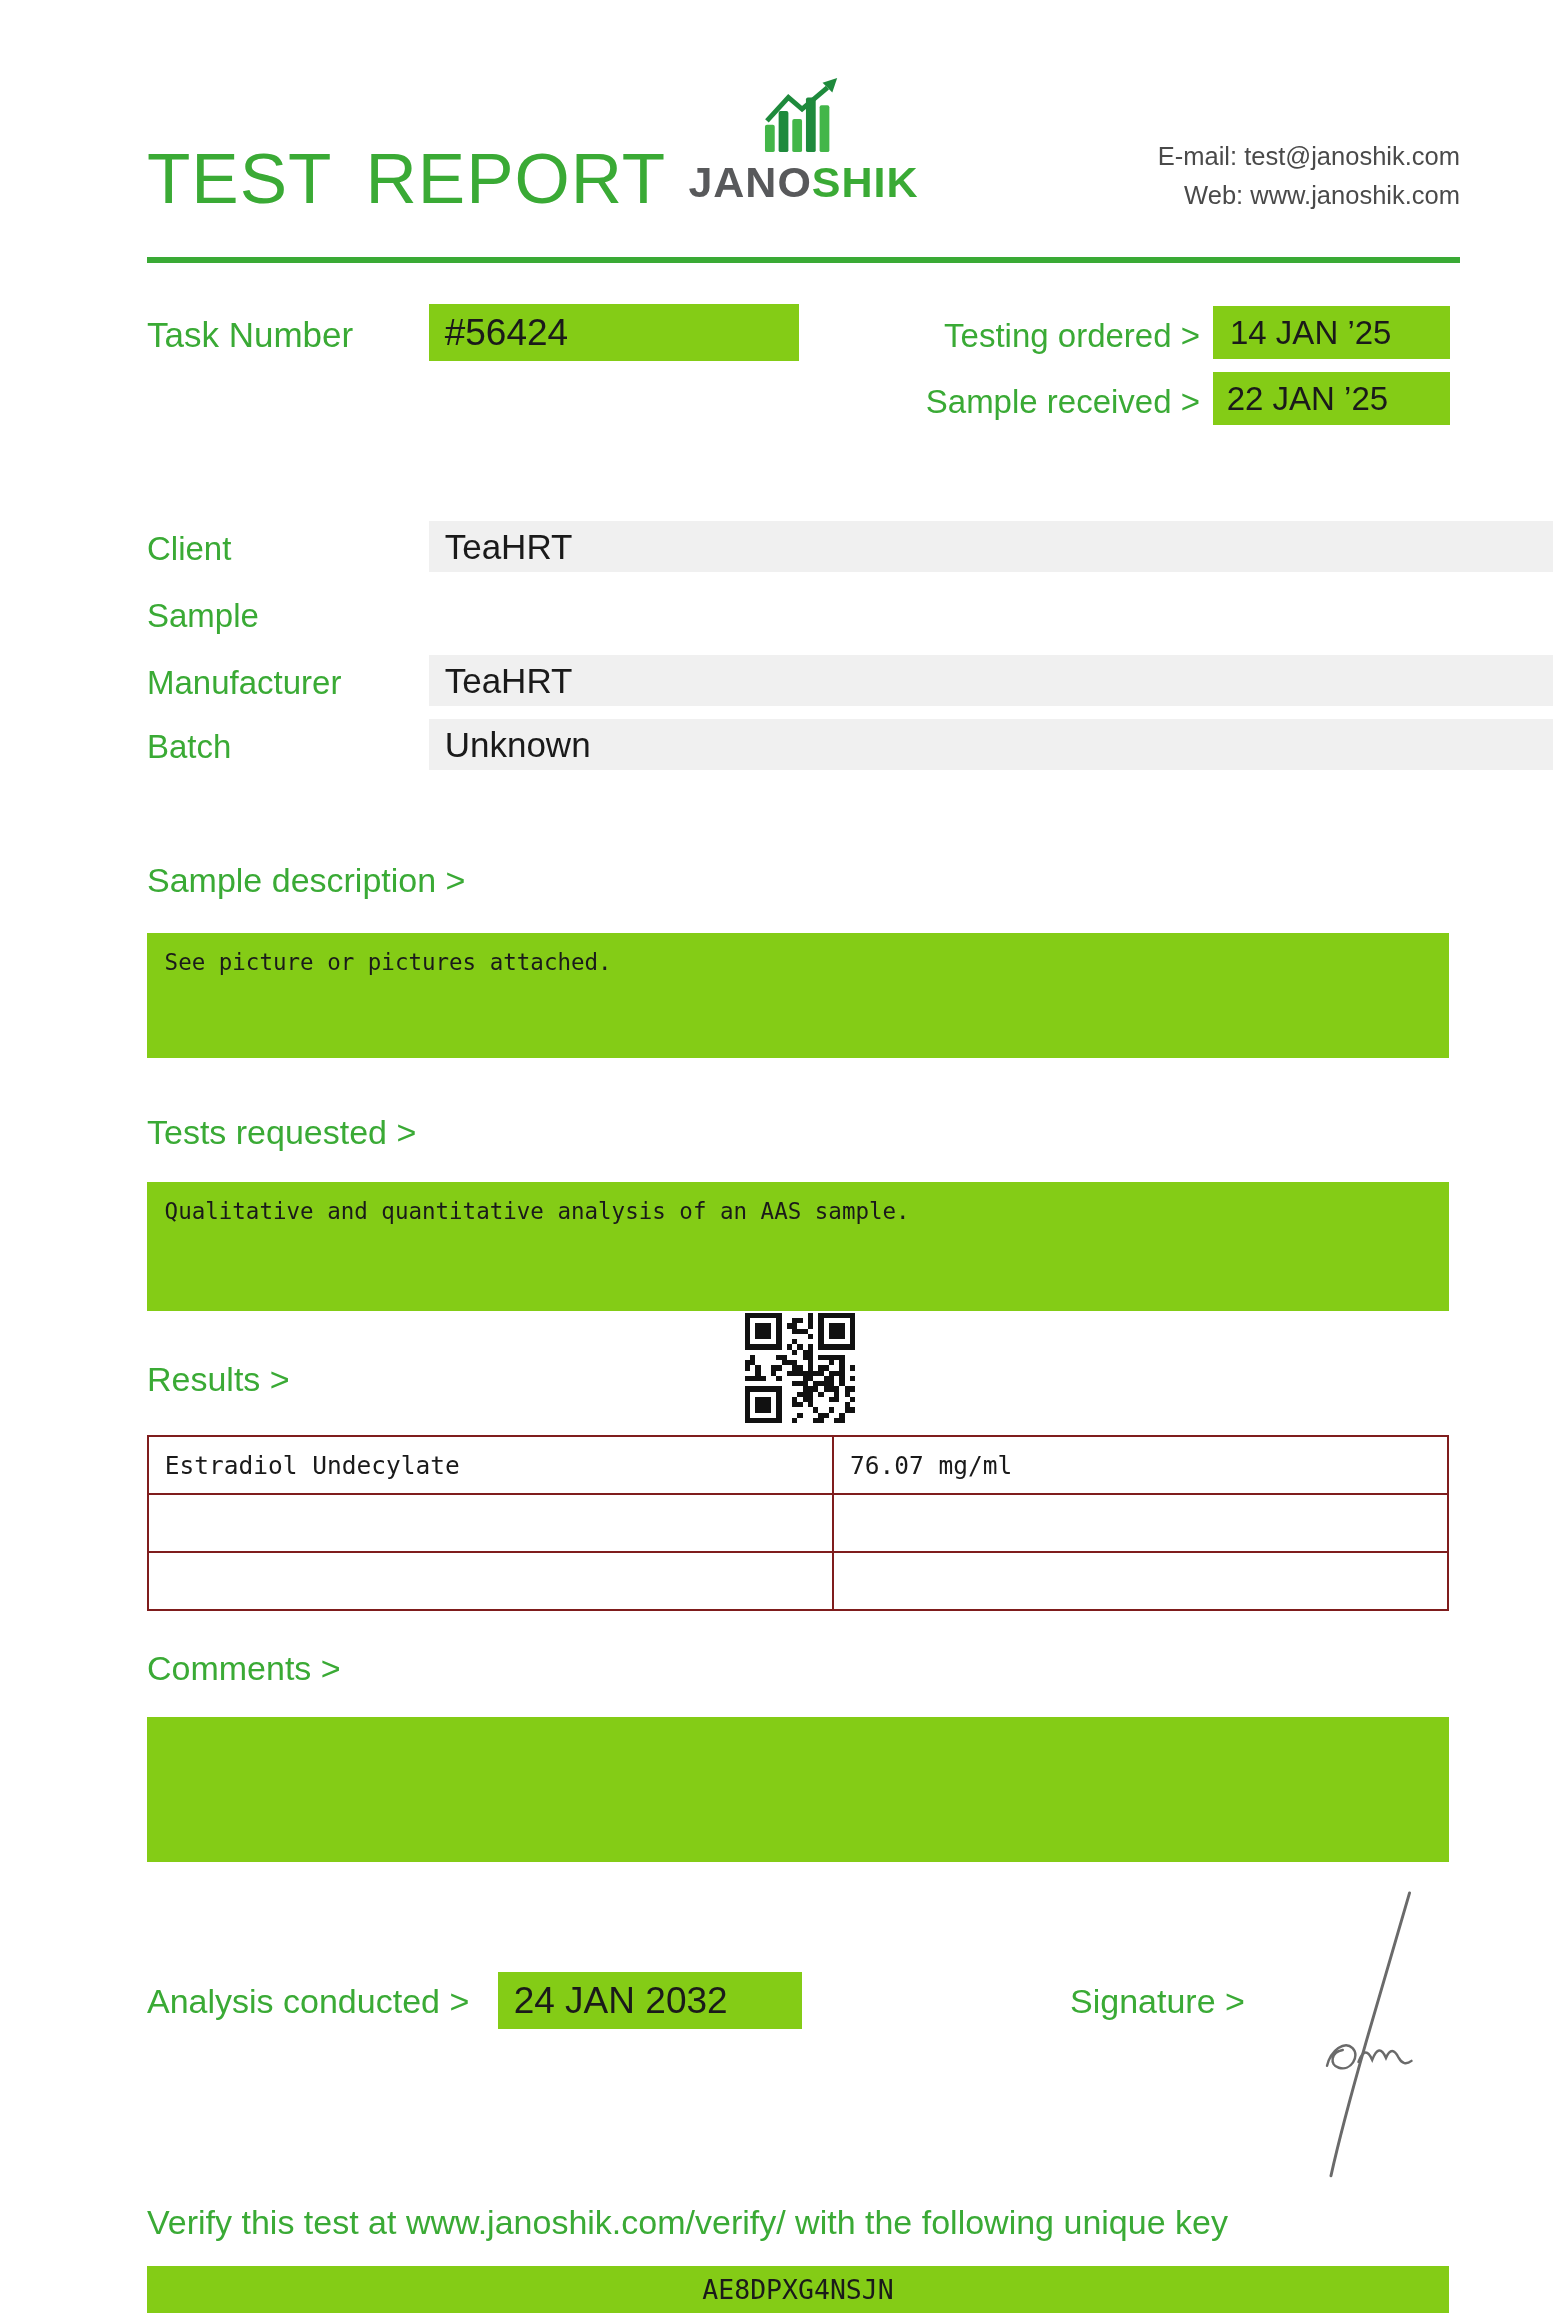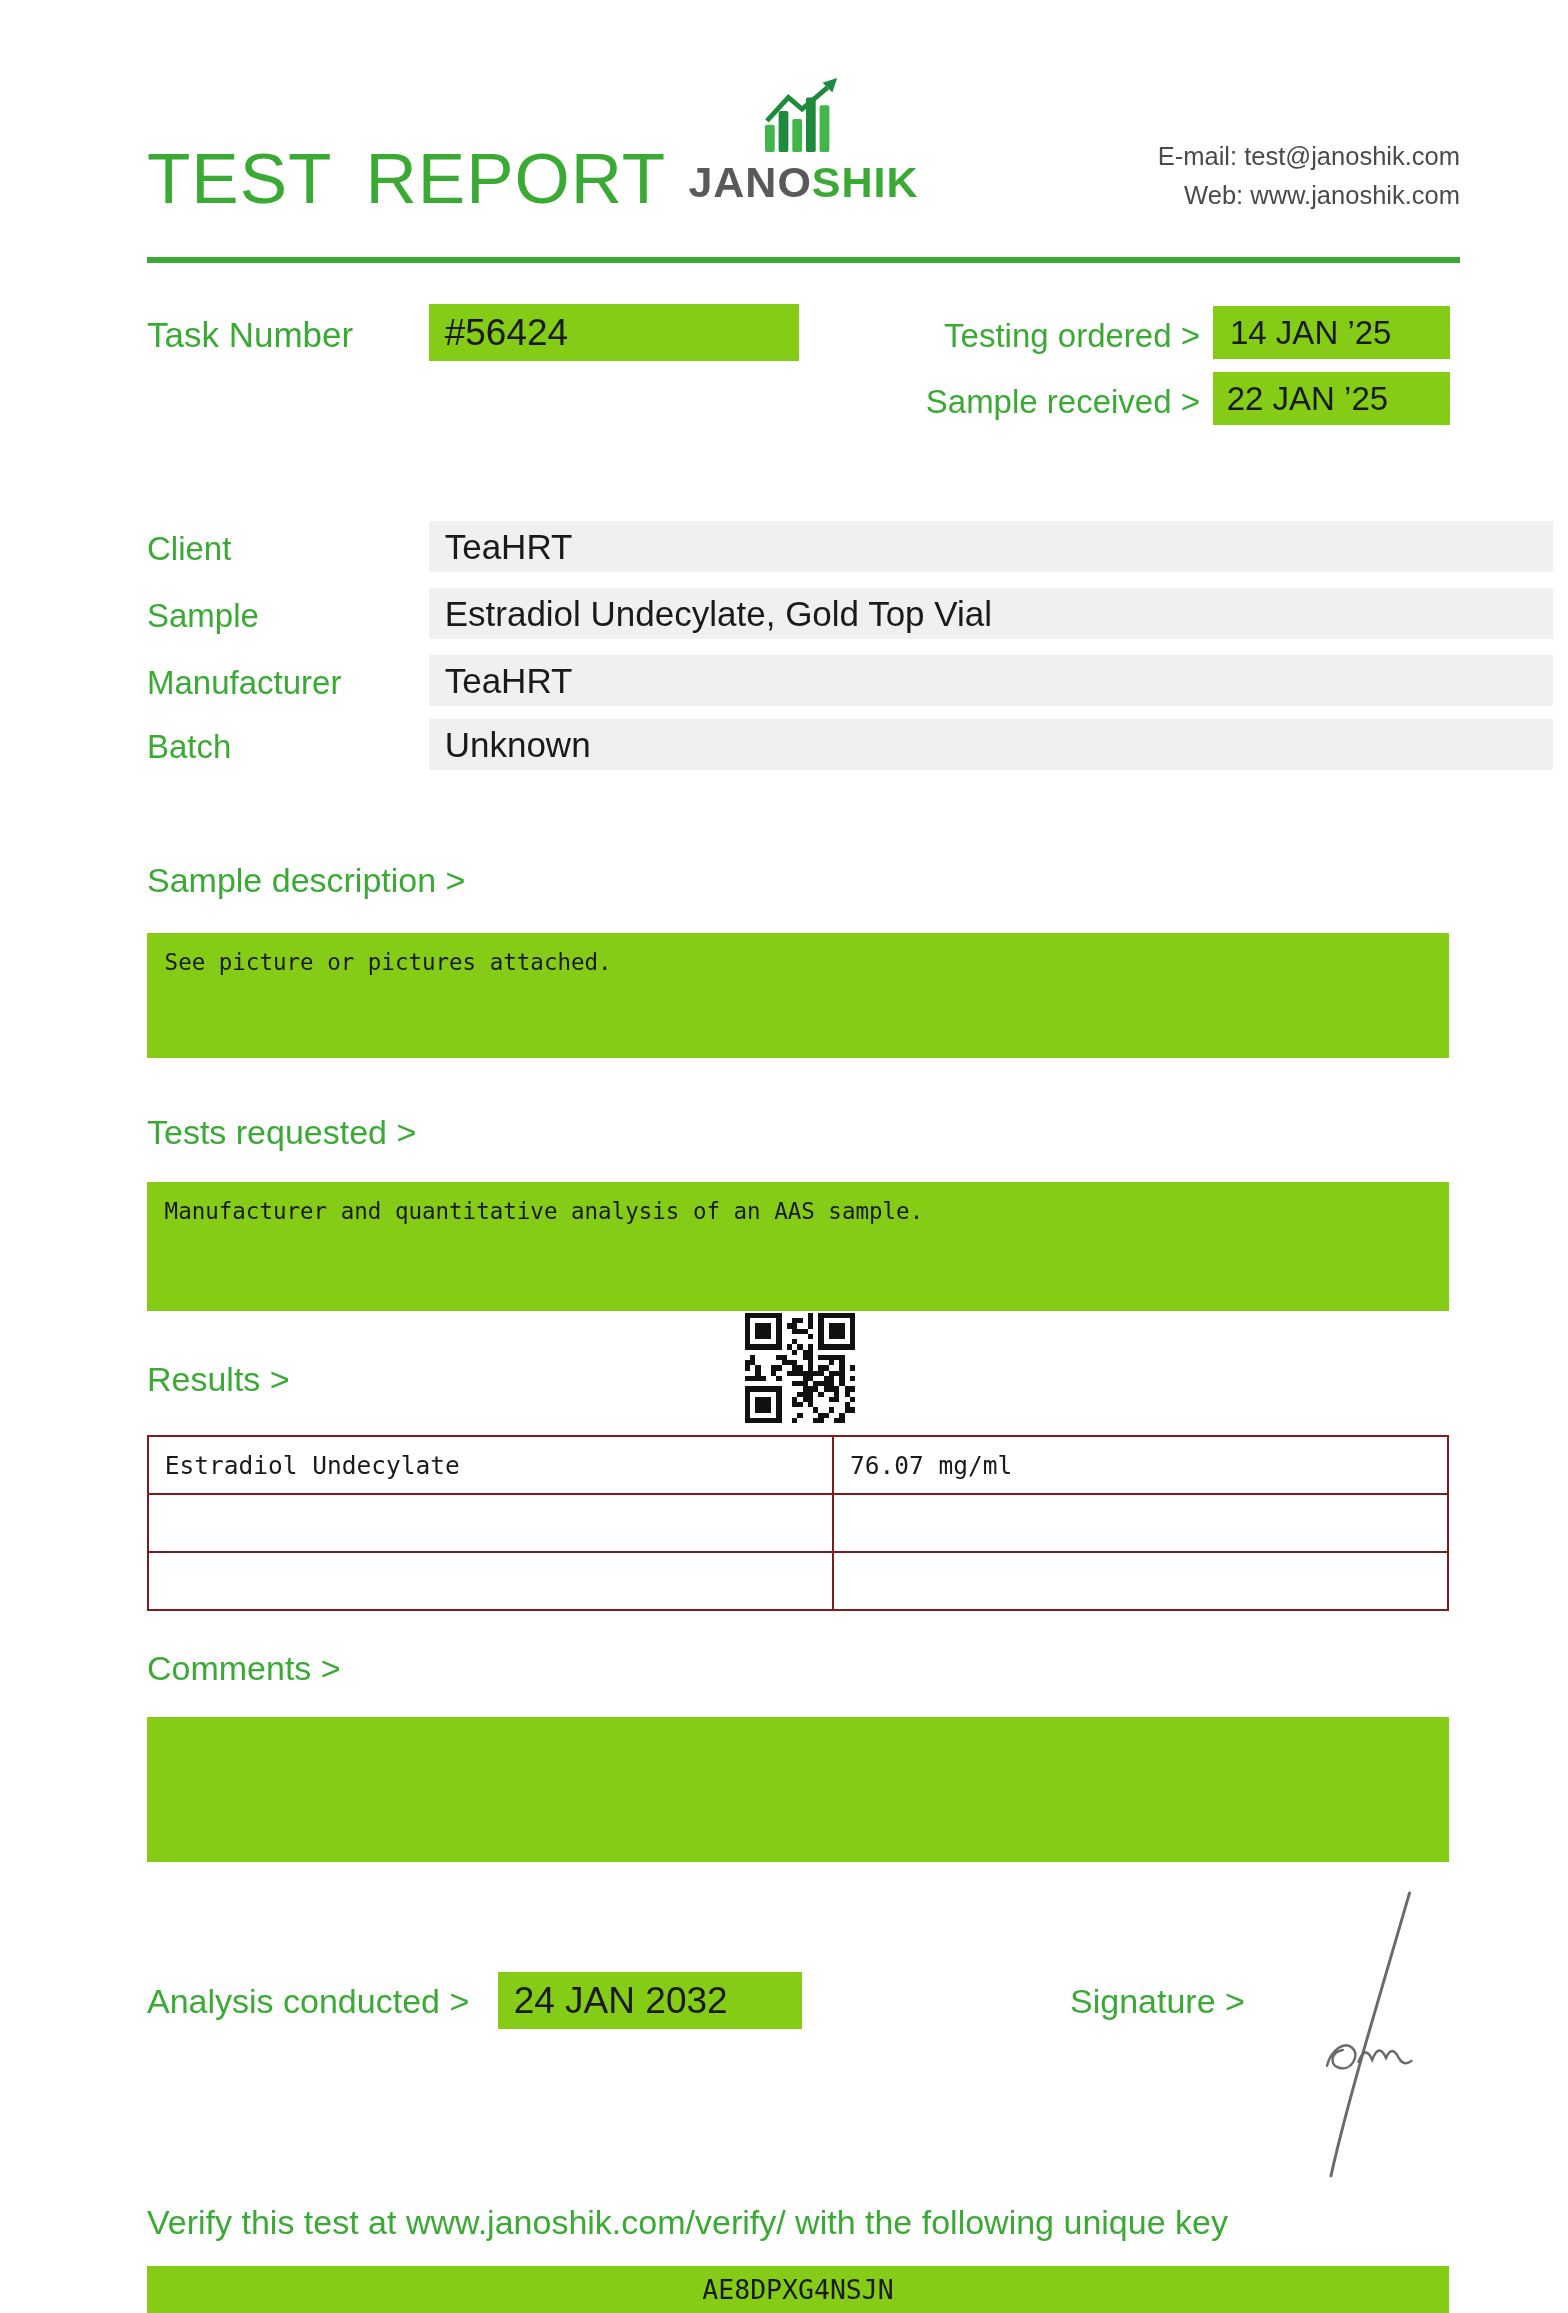--- a/index.html
+++ b/index.html
@@ -105,36 +105,35 @@
 
 <div id="received-label" class="abs glabel">Sample received &gt;</div>
 <div id="received-value" class="abs field">22 JAN ’25</div>
 
 <div id="row-client" class="detail-row">
   <span class="lbl glabel">Client</span>
   <div class="val">TeaHRT</div>
 </div>
 <div id="row-sample" class="detail-row">
   <span class="lbl glabel">Sample</span>
-  <div class="val">Estradiol Undecylate, Gold Top Vial</div>
 </div>
 <div id="row-manufacturer" class="detail-row">
   <span class="lbl glabel">Manufacturer</span>
   <div class="val">TeaHRT</div>
 </div>
 <div id="row-batch" class="detail-row">
   <span class="lbl glabel">Batch</span>
   <div class="val">Unknown</div>
 </div>
 
 <div id="desc-heading" class="abs sec-heading">Sample description &gt;</div>
 <div id="desc-box" class="abs field mono">See picture or pictures attached.</div>
 
 <div id="tests-heading" class="abs sec-heading">Tests requested &gt;</div>
-<div id="tests-box" class="abs field mono">Manufacturer and quantitative analysis of an AAS sample.</div>
+<div id="tests-box" class="abs field mono">Qualitative and quantitative analysis of an AAS sample.</div>
 
 <div id="results-heading" class="abs sec-heading">Results &gt;</div>
 
 <div id="qr" class="abs">
   <svg viewBox="0 0 105 105" shape-rendering="crispEdges" fill="#111" aria-hidden="true">
       <rect x="0" y="0" width="5" height="5"></rect>
       <rect x="5" y="0" width="5" height="5"></rect>
       <rect x="10" y="0" width="5" height="5"></rect>
       <rect x="15" y="0" width="5" height="5"></rect>
       <rect x="20" y="0" width="5" height="5"></rect>

